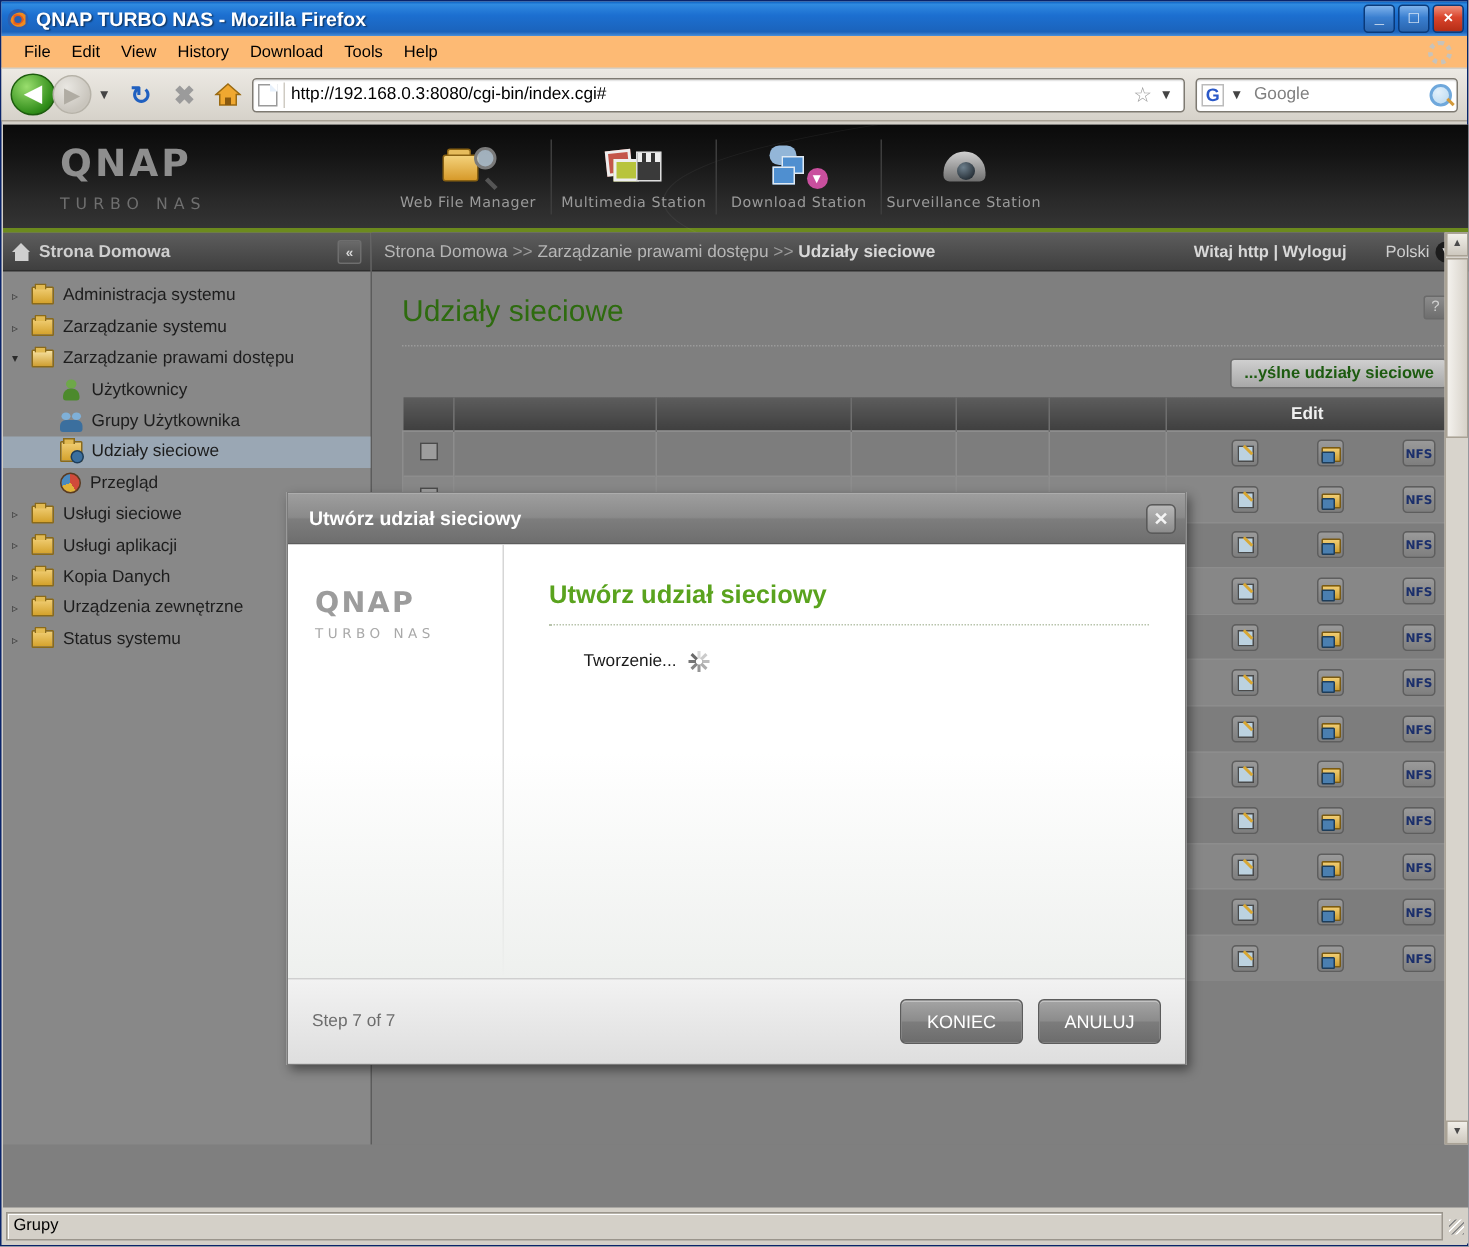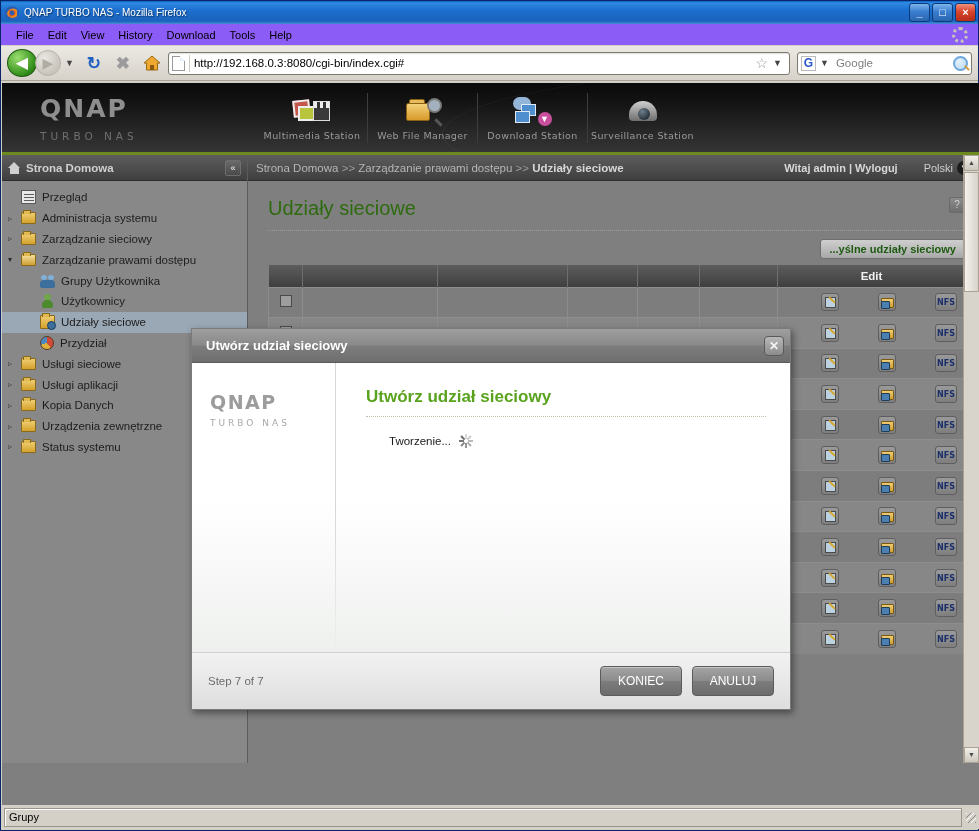--- a/index.html
+++ b/index.html
@@ -22,36 +22,36 @@
   #titlebar {
     height: 23px;
     background: linear-gradient(to bottom, #0a5fc0 0%, #2f8ae0 8%, #1c6fd0 40%, #1b63bb 88%, #4b8fd8 100%);
     display:flex; align-items:center; padding: 0 2px 0 3px;
     color:#fff;
   }
   #titlebar .ff-icon {
     width:16px;height:16px;margin-right:4px;position:relative;flex:0 0 auto;
   }
   #title-text {
-    font-size:10px; font-weight:normal; flex:1 1 auto; white-space:nowrap;
+    font-size:13px; font-weight:bold; flex:1 1 auto; white-space:nowrap;
     text-shadow: 1px 1px 1px rgba(0,0,0,.5);
   }
   .win-btns { display:flex; gap:2px; }
   .win-btn {
     width:21px;height:19px;border:1px solid #0a3a7a;
     background: linear-gradient(to bottom,#7fb3ec,#3a7fd0 45%, #2a65ae);
     border-radius:3px; position:relative;
     display:flex;align-items:center;justify-content:center;
     color:#fff;font-size:11px;font-weight:bold;line-height:1;
   }
   .win-btn.close { background: linear-gradient(to bottom,#f0907c,#d9442c 45%, #b52d15); }
 
   
   #menubar {
-    height:22px; background:#8b5cf6; display:flex; align-items:center;
+    height:22px; background:#fdba74; display:flex; align-items:center;
     padding-left:8px; border-bottom:1px solid #d4d0c8;
     position:relative;
   }
   #menubar .mi { font-size:11px; color:#000; padding:2px 7px; }
   #menu-throbber {
     position:absolute; right:10px; top:3px; width:16px;height:16px;
     border-radius:50%;
     border:3px dotted #c7c3bb;
   }
 
@@ -445,35 +445,35 @@
 
   <div id="content">
 
     <div id="banner">
       <div id="logo-area">
         <div id="logo-qnap">QNAP</div>
         <div id="logo-sub">TURBO NAS</div>
       </div>
       <div id="banner-apps">
         <div class="app-item">
-          <span class="app-ico ic-mm">
-            <i class="p1"></i>
-              <i class="p2"></i>
-              <i class="p3"></i>
-          </span>
-          <span class="app-label">Multimedia Station</span>
-        </div>
-        <div class="app-item">
           <span class="app-ico ic-wfm">
             <i class="f2"></i>
               <i class="f1"></i>
               <i class="m"></i>
               <i class="mh"></i>
           </span>
           <span class="app-label">Web File Manager</span>
+        </div>
+        <div class="app-item">
+          <span class="app-ico ic-mm">
+            <i class="p1"></i>
+              <i class="p2"></i>
+              <i class="p3"></i>
+          </span>
+          <span class="app-label">Multimedia Station</span>
         </div>
         <div class="app-item">
           <span class="app-ico ic-dl">
             <i class="c"></i>
               <i class="s1"></i>
               <i class="s2"></i>
               <i class="a">▼</i>
           </span>
           <span class="app-label">Download Station</span>
         </div>
@@ -490,62 +490,57 @@
     <div id="main">
 
       <div id="sidebar">
         <div id="sidebar-head">
           <span class="home-glyph"></span>
           <span>Strona Domowa</span>
           <span id="collapse-btn">«</span>
         </div>
         <div id="tree">
 
-          <div class="tnode">
-            <span class="arrow"></span>
-            <span class="ico-sm ic-ov"></span>
-            <span>Przegląd</span>
-          </div>
 
           <div class="tnode">
             <span class="arrow">▹</span>
             <span class="fold"></span>
             <span>Administracja systemu</span>
           </div>
 
           <div class="tnode">
             <span class="arrow">▹</span>
             <span class="fold"></span>
-            <span>Zarządzanie sieciowy</span>
+            <span>Zarządzanie systemu</span>
           </div>
 
           <div class="tnode">
             <span class="arrow open">▾</span>
             <span class="fold open"></span>
             <span>Zarządzanie prawami dostępu</span>
           </div>
 
           <div class="tnode lvl2">
+            <span class="ico-sm ic-user"></span>
+            <span>Użytkownicy</span>
+          </div>
+
+          <div class="tnode lvl2">
             <span class="ico-sm ic-group"></span>
             <span>Grupy Użytkownika</span>
-          </div>
-
-          <div class="tnode lvl2">
-            <span class="ico-sm ic-user"></span>
-            <span>Użytkownicy</span>
           </div>
 
           <div class="tnode lvl2 sel">
             <span class="ico-sm ic-share"></span>
             <span>Udziały sieciowe</span>
           </div>
 
           <div class="tnode lvl2">
             <span class="ico-sm ic-quota"></span>
-            <span>Przydział</span>
+            <span>Przegląd</span>
           </div>
 
           <div class="tnode">
             <span class="arrow">▹</span>
             <span class="fold"></span>
             <span>Usługi sieciowe</span>
           </div>
 
           <div class="tnode">
             <span class="arrow">▹</span>
@@ -573,36 +568,36 @@
 
         </div>
       </div>
 
       <div id="rightpane">
 
         <div id="crumbbar">
           <span id="crumb">
             <span class="dim">Strona Domowa</span><span class="sep"> &gt;&gt; </span><span class="dim">Zarządzanie prawami dostępu</span><span class="sep"> &gt;&gt; </span><span>Udziały sieciowe</span>
           </span>
-          <span id="welcome">Witaj admin | Wyloguj</span>
+          <span id="welcome">Witaj http | Wyloguj</span>
           <span id="lang">
             <span>Polski</span>
             <span class="lang-arrow">▼</span>
           </span>
         </div>
 
         <div id="pagebody">
           <div id="pagetitle-row">
             <div id="pagetitle">Udziały sieciowe</div>
             <div id="help-btn">?</div>
           </div>
           <div class="dotrule"></div>
 
           <div id="toolbar-row">
-            <span class="gbtn">...yślne udziały sieciowy</span>
+            <span class="gbtn">...yślne udziały sieciowe</span>
           </div>
 
           <table id="tbl">
             <thead>
               <tr>
                 <th class="c-chk"></th>
                 <th class="c-name"></th>
                 <th class="c-size"></th>
                 <th class="c-n1"></th>
                 <th class="c-n2"></th>

